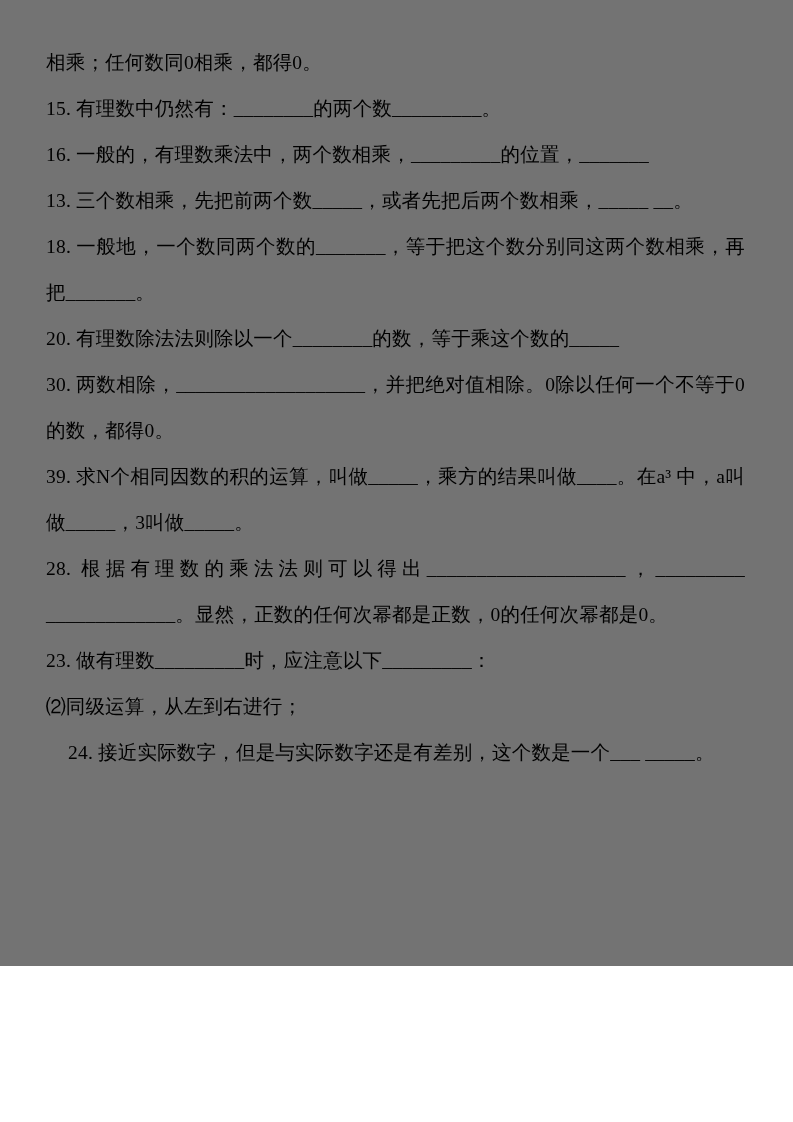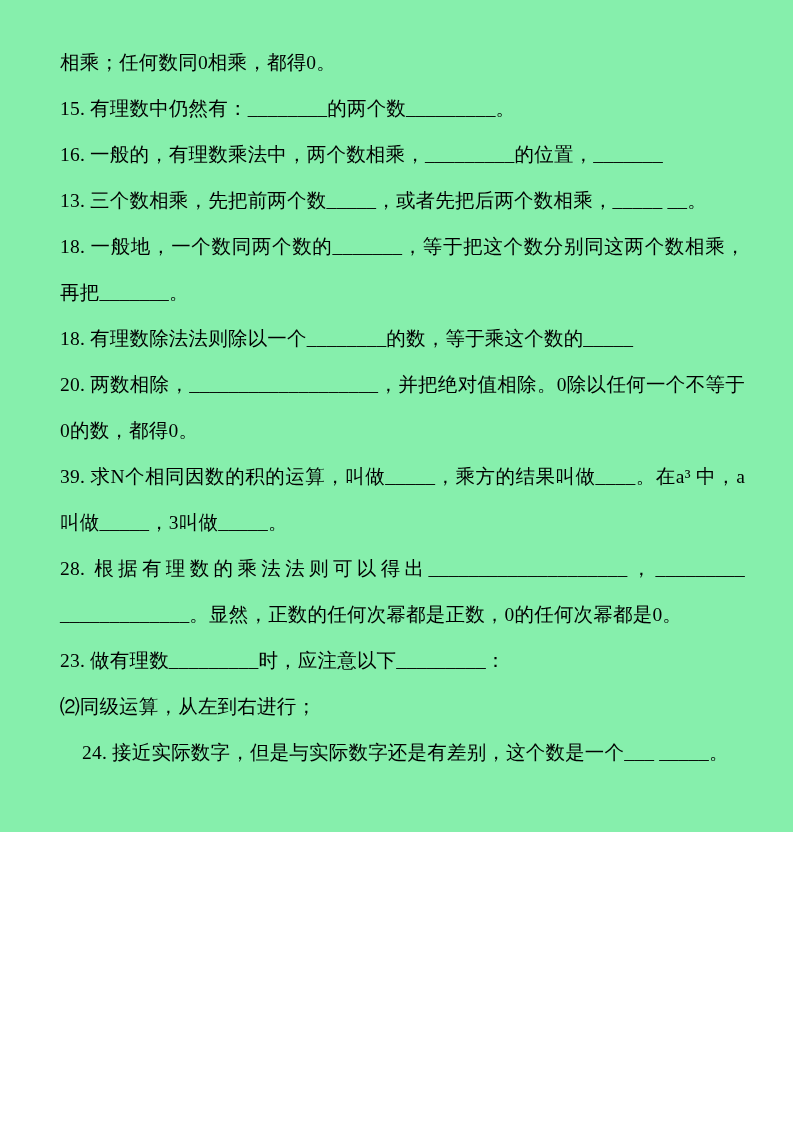--- a/index.html
+++ b/index.html
@@ -9,23 +9,23 @@
   }
   body {
     width: 793px;
     height: 1122px;
     font-family: "Liberation Serif", "DejaVu Serif", serif;
     color: #000000;
   }
   .page {
     box-sizing: border-box;
     width: 793px;
-    height: 832px;
-    padding: 40px 48px 40px 60px;
-    background: #86efac;
+    height: 966px;
+    padding: 40px 48px 40px 46px;
+    background: #737373;
   }
   .doc-body {
     font-size: 19.5px;
     line-height: 46px;
     text-align: justify;
     letter-spacing: 0.2px;
   }
   .para {
     margin: 0 0 0px 0;
     text-indent: 0;
@@ -39,21 +39,21 @@
 </head>
 <body>
 
 <div class="page">
   <div class="doc-body">
     <p class="para">相乘；任何数同0相乘，都得0。</p>
     <p class="para">15. 有理数中仍然有：________的两个数_________。</p>
     <p class="para">16. 一般的，有理数乘法中，两个数相乘，_________的位置，_______</p>
     <p class="para">13. 三个数相乘，先把前两个数_____，或者先把后两个数相乘，_____ __。</p>
     <p class="para">18. 一般地，一个数同两个数的_______，等于把这个数分别同这两个数相乘，再把_______。</p>
-    <p class="para">18. 有理数除法法则除以一个________的数，等于乘这个数的_____</p>
-    <p class="para">20. 两数相除，___________________，并把绝对值相除。0除以任何一个不等于0的数，都得0。</p>
+    <p class="para">20. 有理数除法法则除以一个________的数，等于乘这个数的_____</p>
+    <p class="para">30. 两数相除，___________________，并把绝对值相除。0除以任何一个不等于0的数，都得0。</p>
     <p class="para">39. 求N个相同因数的积的运算，叫做_____，乘方的结果叫做____。在a³ 中，a叫做_____，3叫做_____。</p>
     <p class="para">28. 根据有理数的乘法法则可以得出____________________，_________ _____________。显然，正数的任何次幂都是正数，0的任何次幂都是0。</p>
     <p class="para">23. 做有理数_________时，应注意以下_________：</p>
     <p class="para">⑵同级运算，从左到右进行；</p>
     <p class="para indent">24. 接近实际数字，但是与实际数字还是有差别，这个数是一个___ _____。</p>
   </div>
 </div>
 
 </body></html>

